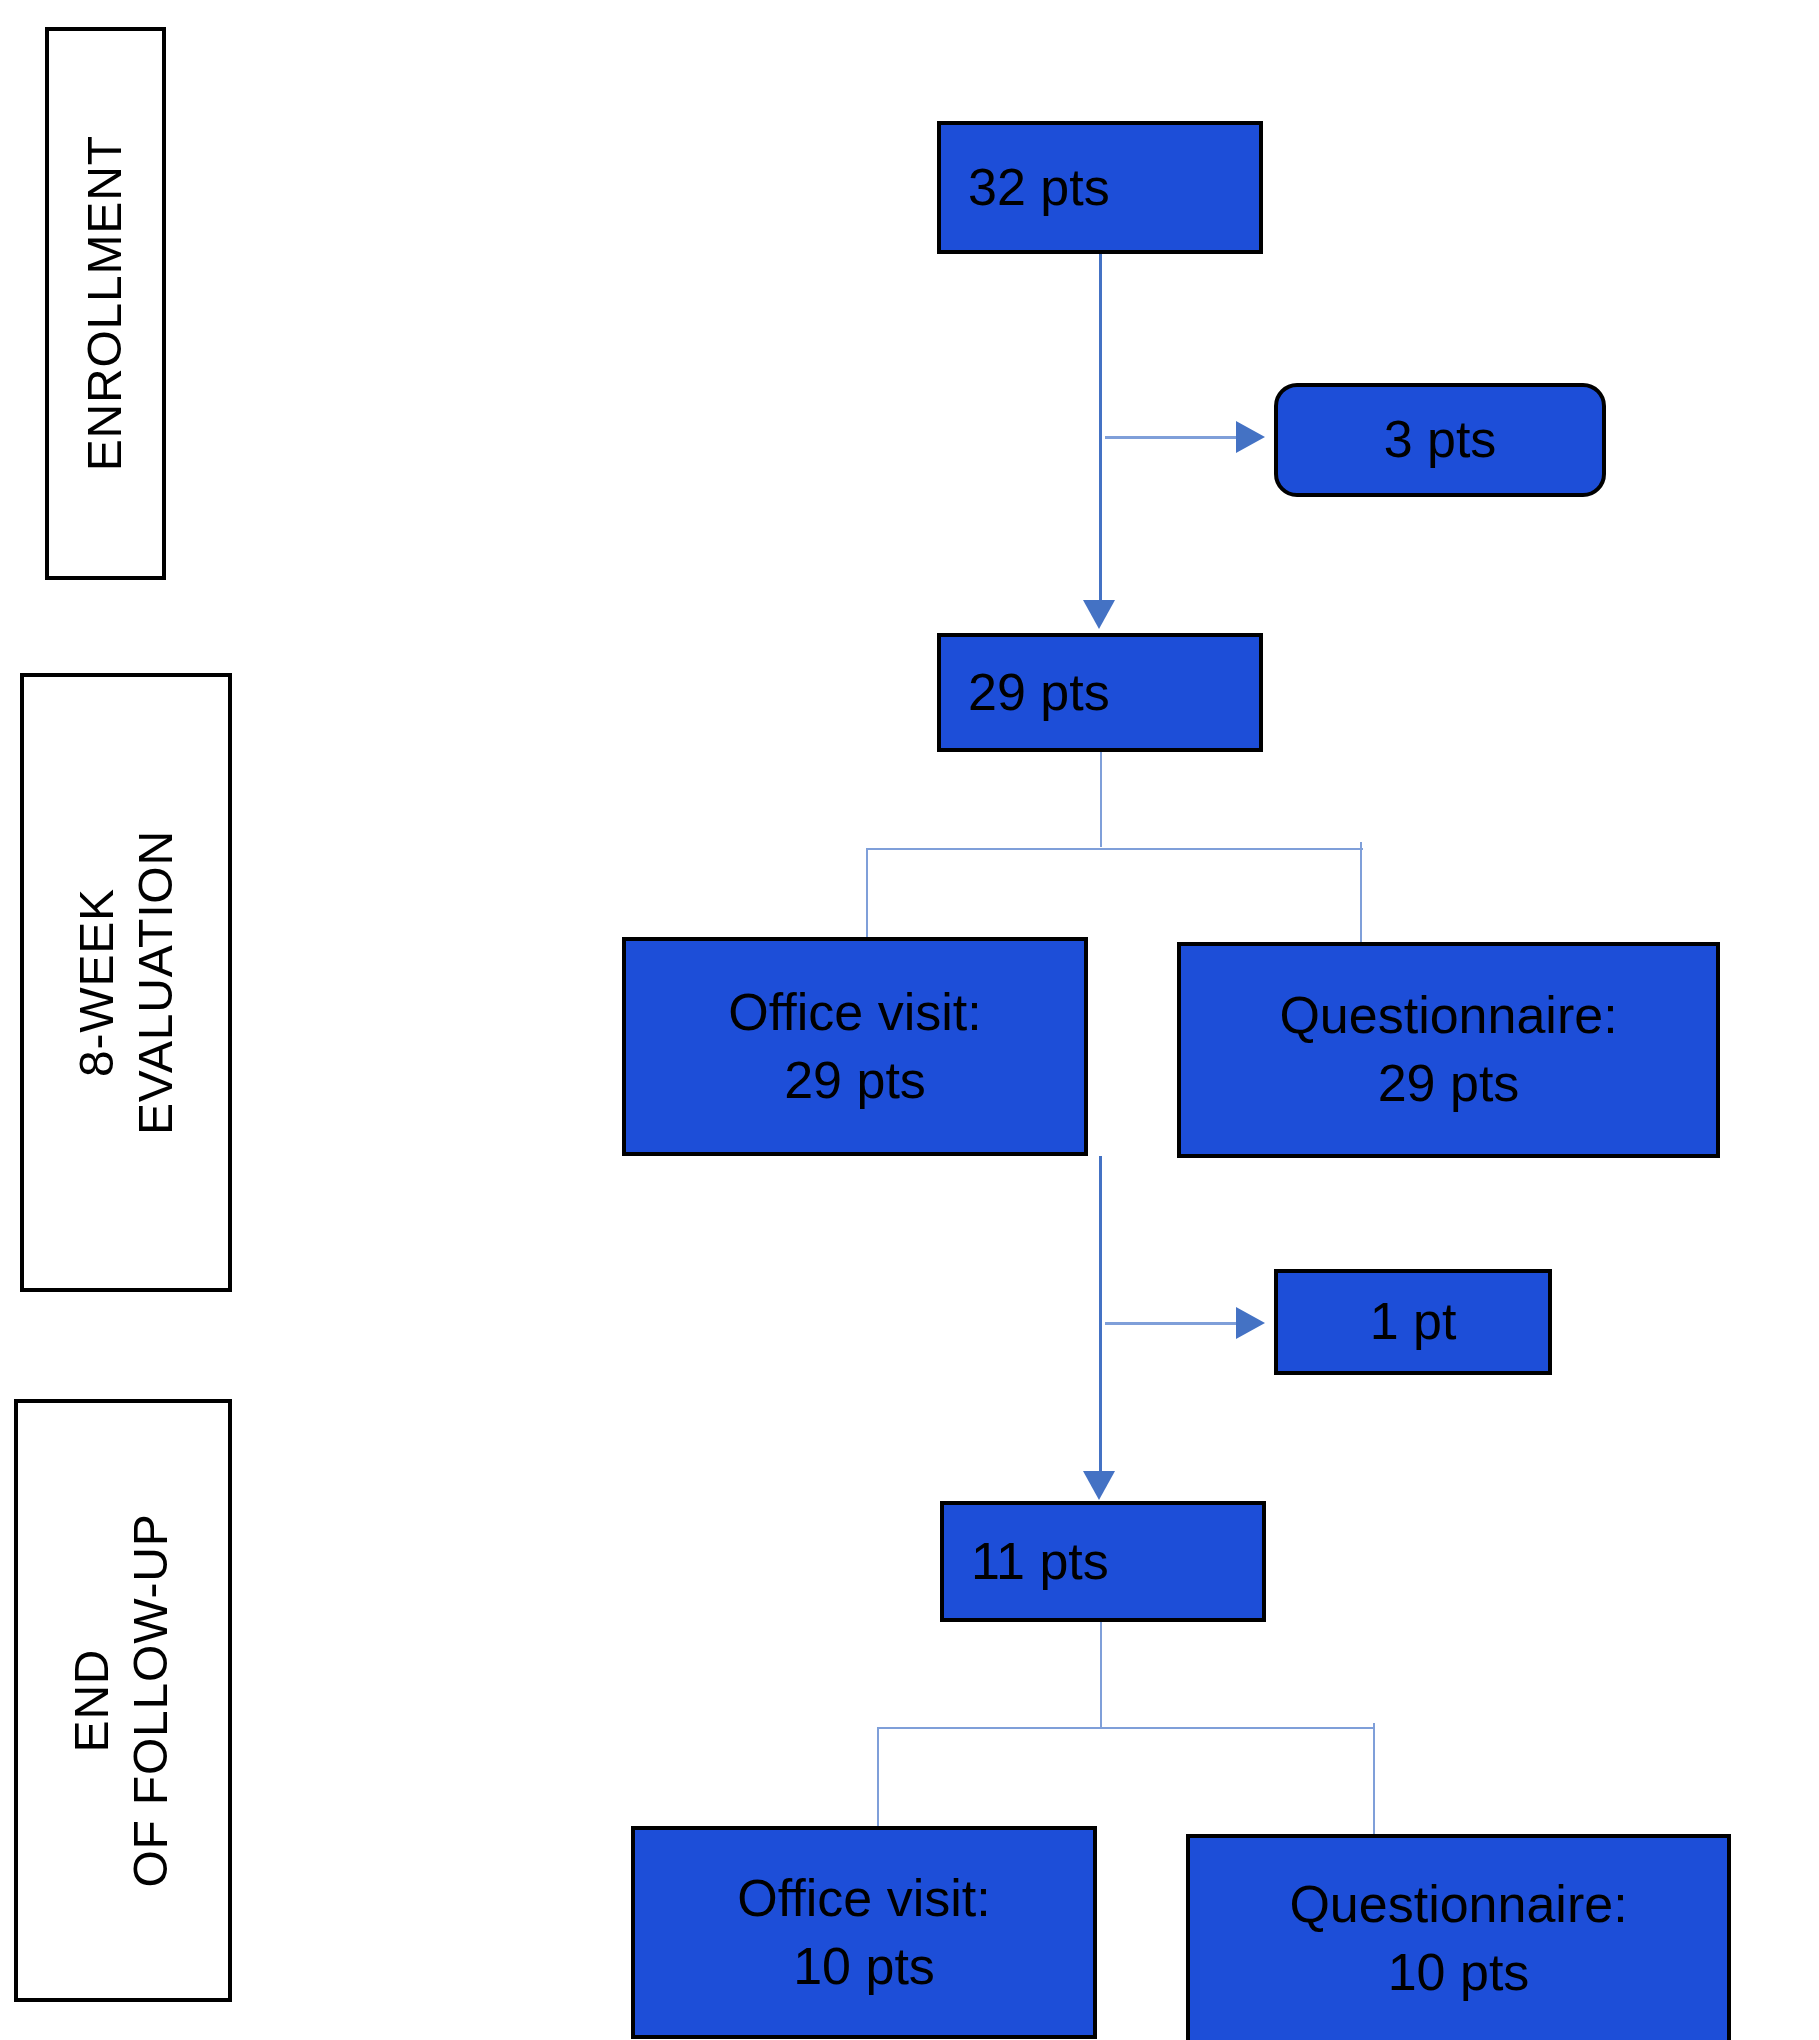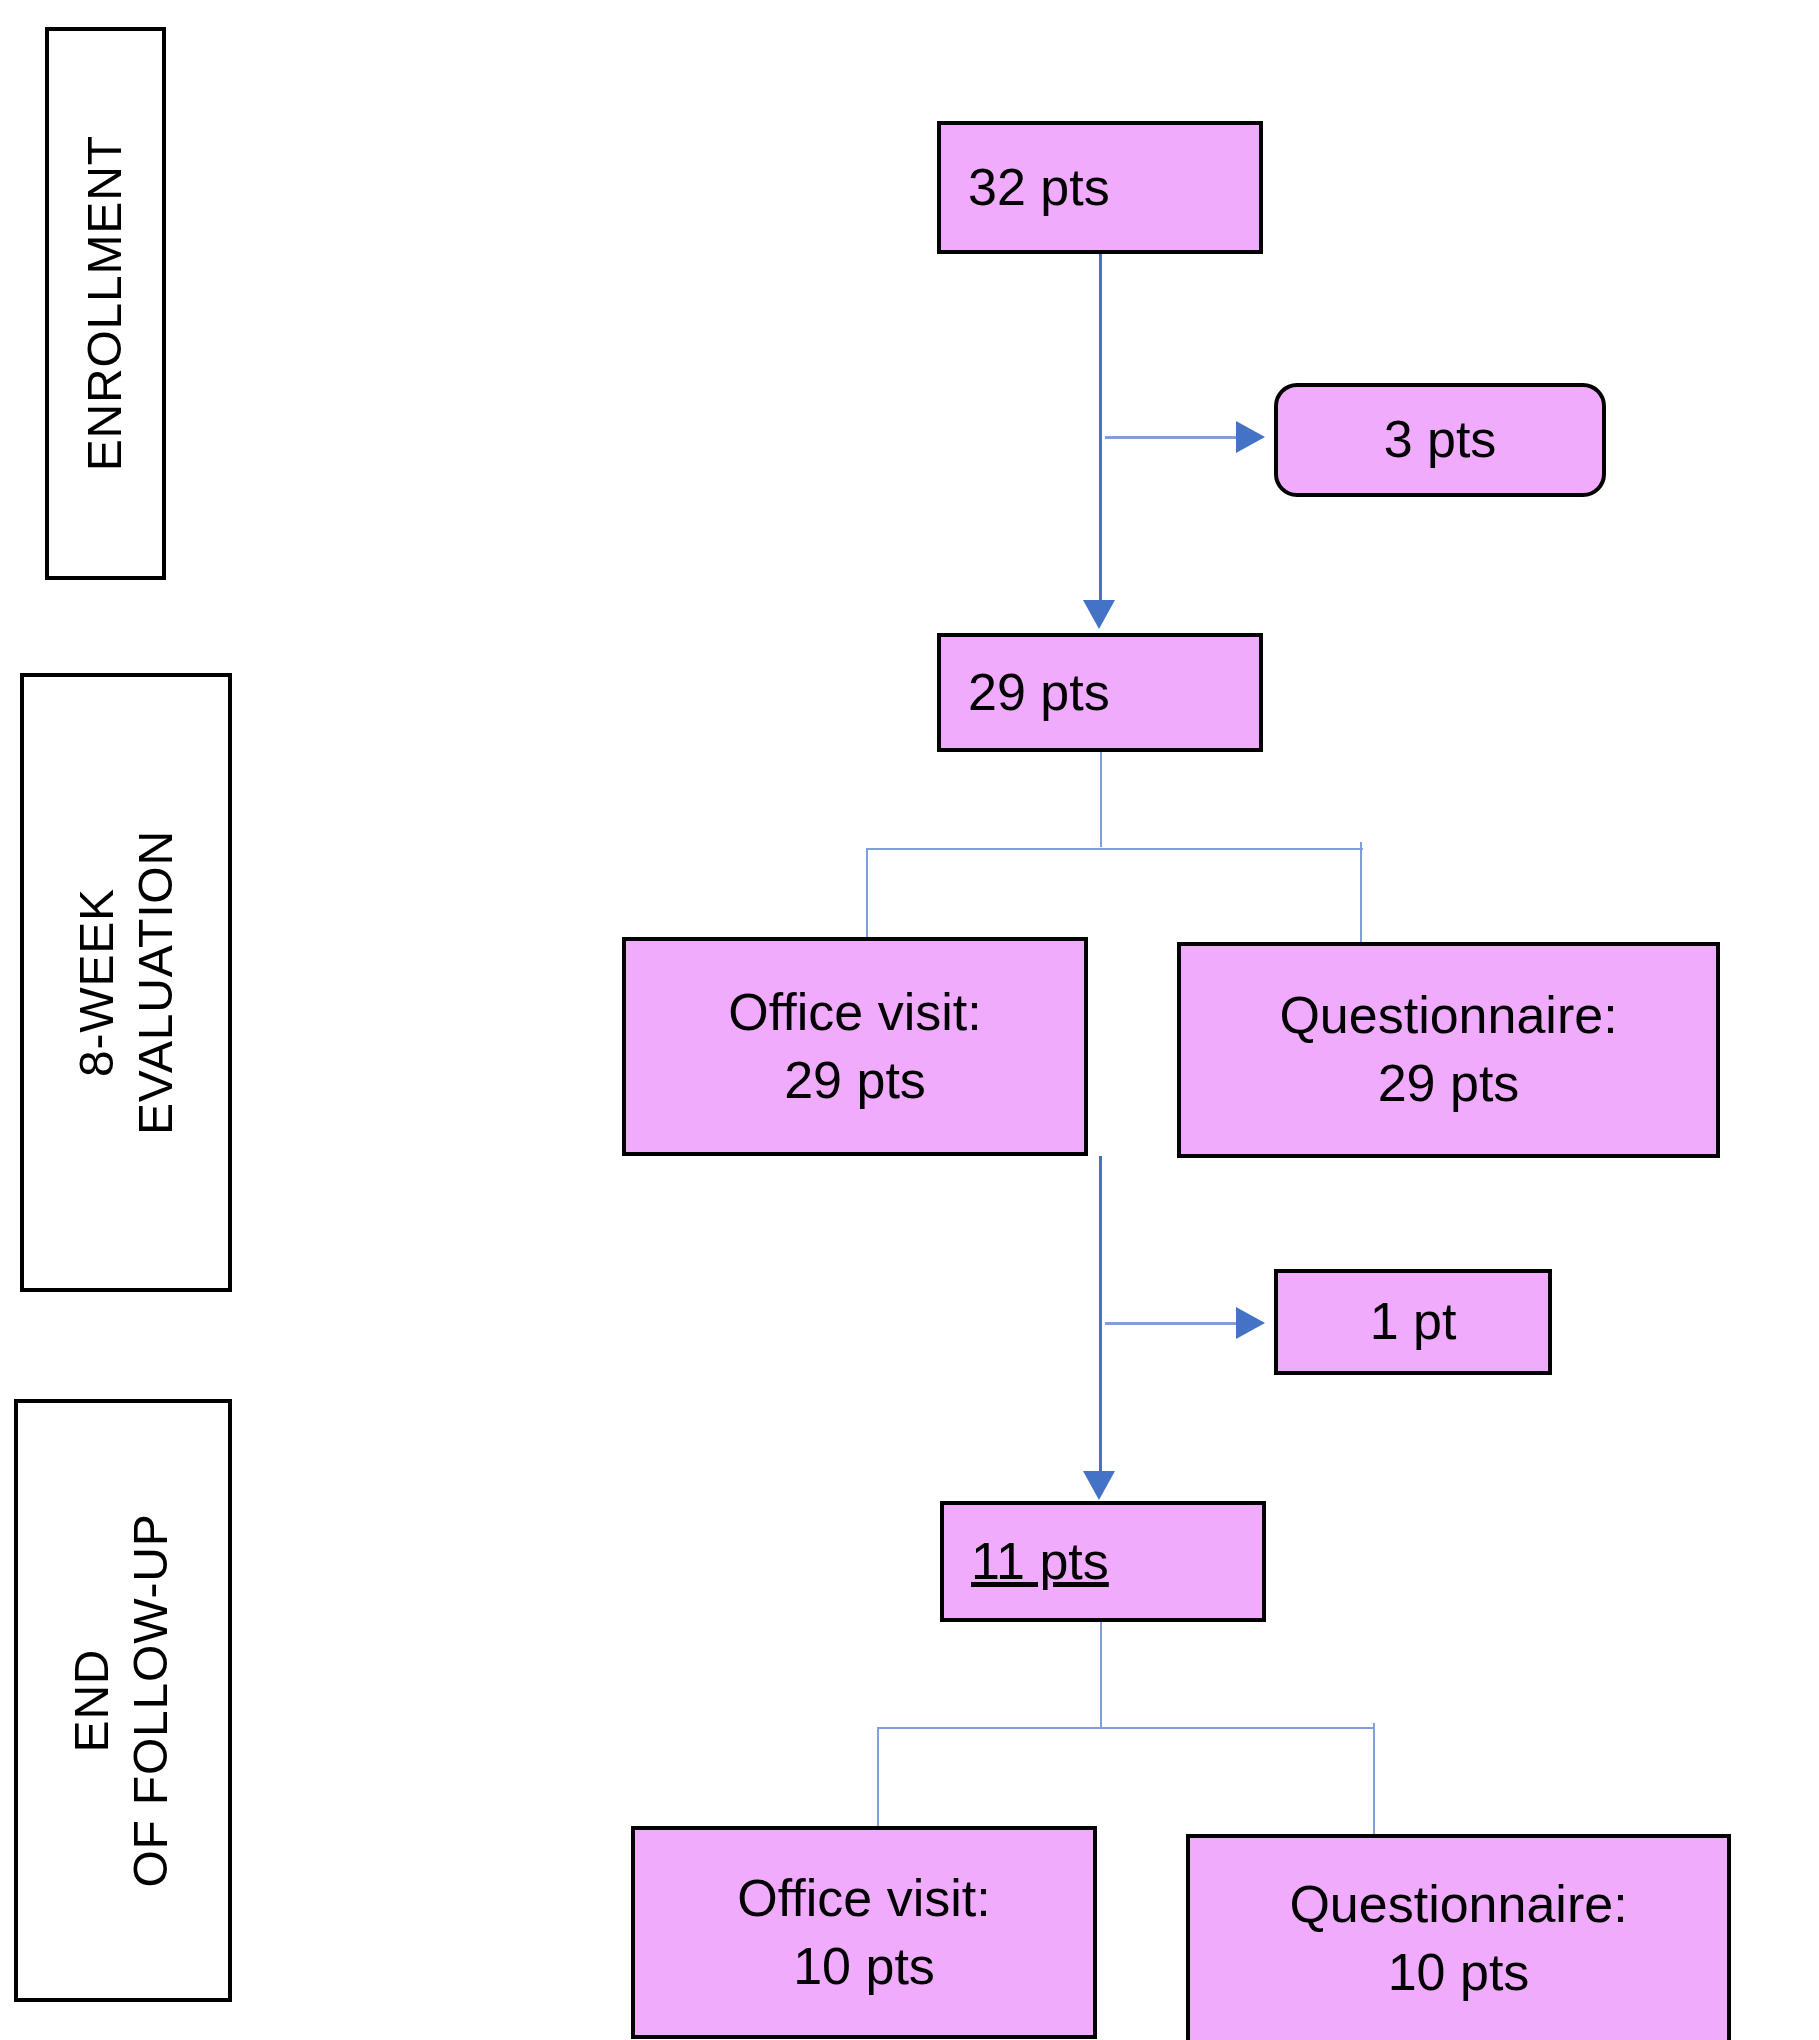--- a/index.html
+++ b/index.html
@@ -38,21 +38,21 @@
     line-height: 1.22;
     color: #000000;
   }
   .phase-inner .ln { display: block; }
 
   
   .node {
     position: absolute;
     box-sizing: border-box;
     border: 4.8px solid #000000;
-    background: #f0abfc;
+    background: #1d4ed8;
     display: flex;
     flex-direction: column;
     justify-content: center;
     font-size: 52px;
     line-height: 1.30;
     color: #000000;
   }
   .node.left-text {
     align-items: flex-start;
     padding-left: 27px;
@@ -155,21 +155,21 @@
 
   <div class="node center-text" style="left:1177px; top:942px; width:543px; height:216px;">
     <span class="ln">Questionnaire:</span>
     <span class="ln">29 pts</span>
   </div>
 
   <div class="node center-text" style="left:1274px; top:1269px; width:278px; height:106px;">
     <span class="ln">1 pt</span>
   </div>
 
-  <div class="node left-text" style="left:940px; top:1501px; width:326px; height:121px;text-decoration:underline;">
+  <div class="node left-text" style="left:940px; top:1501px; width:326px; height:121px;">
     <span class="ln">11 pts</span>
   </div>
 
   <div class="node center-text" style="left:631px; top:1826px; width:466px; height:213px;">
     <span class="ln">Office visit:</span>
     <span class="ln">10 pts</span>
   </div>
 
   <div class="node center-text" style="left:1186px; top:1834px; width:545px; height:210px;">
     <span class="ln">Questionnaire:</span>

